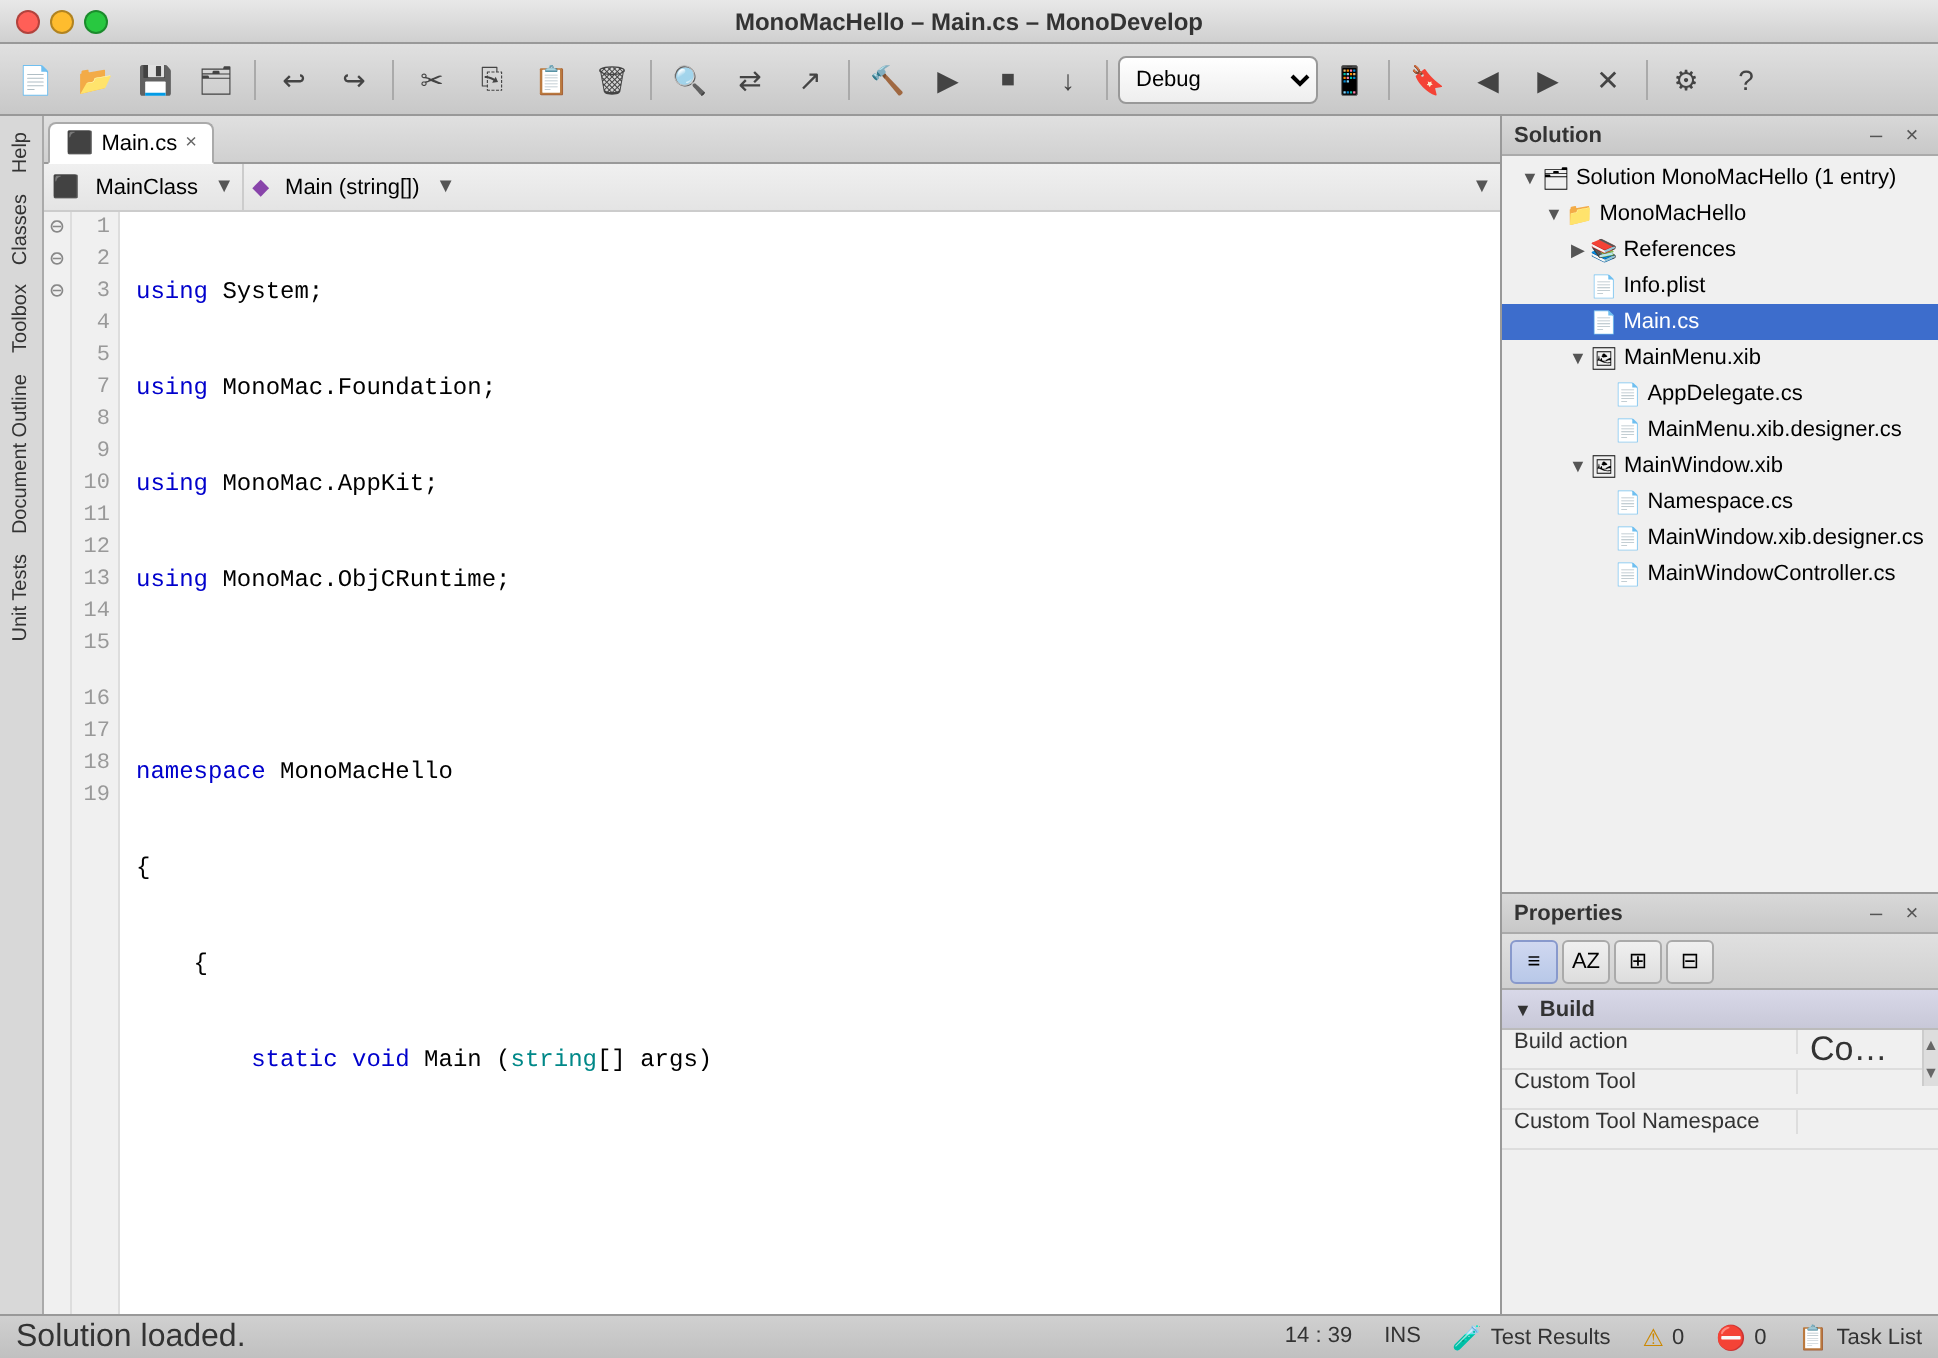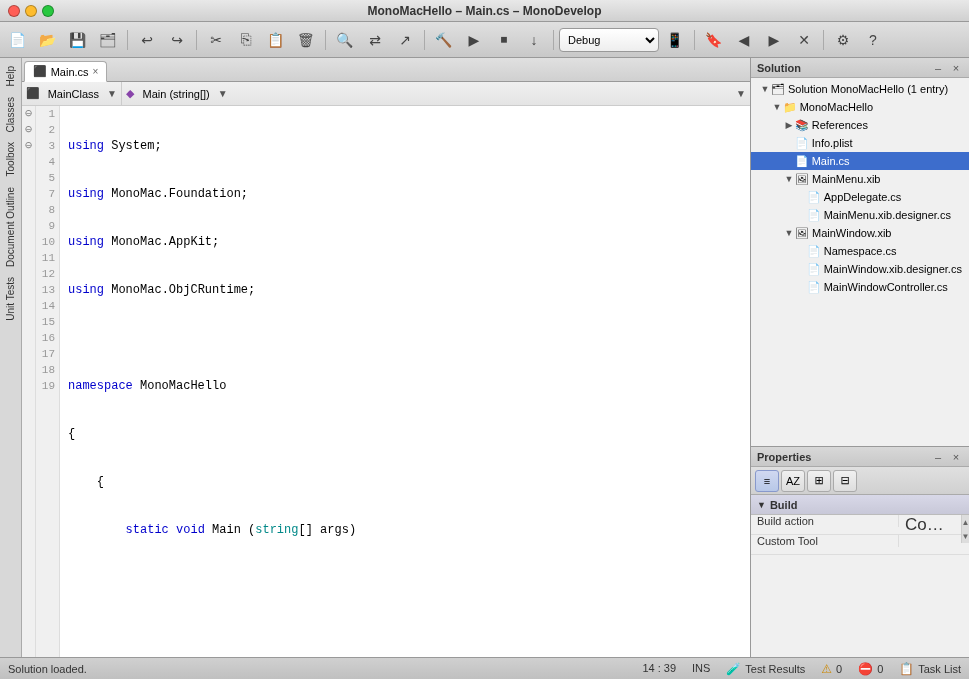--- a/index.html
+++ b/index.html
@@ -393,21 +393,21 @@
     
     .status-bar {
       background: linear-gradient(to bottom, #d0d0d0, #c0c0c0);
       height: 22px;
       display: flex;
       align-items: center;
       border-top: 1px solid #999;
       padding: 0 8px;
       justify-content: space-between;
     }
-    .status-left { font-size: 11px; color: #333; text-align: right; }
+    .status-left { font-size: 16px; color: #333; text-align: right; }
     .status-right {
       display: flex;
       gap: 16px;
       font-size: 11px;
       color: #333;
     }
     .status-icon-group {
       display: flex;
       align-items: center;
       gap: 4px;
@@ -534,21 +534,21 @@
         <div style="line-height:16px;"> </div>
         <div style="line-height:16px;">7</div>
         <div style="line-height:16px;">8</div>
         <div style="line-height:16px;">9</div>
         <div style="line-height:16px;">10</div>
         <div style="line-height:16px;">11</div>
         <div style="line-height:16px;">12</div>
         <div style="line-height:16px;">13</div>
         <div style="line-height:16px;">14</div>
         <div style="line-height:16px;">15</div>
-        <div style="line-height:16px;">16</div>
+        <div style="line-height:16px;margin-top:12px;">16</div>
         <div style="line-height:16px;">17</div>
         <div style="line-height:16px;">18</div>
         <div style="line-height:16px;">19</div>
       </div>
       <div class="code-content">
         <div class="line"><span class="kw">using</span> System;</div>
         <div class="line"><span class="kw">using</span> MonoMac.Foundation;</div>
         <div class="line"><span class="kw">using</span> MonoMac.AppKit;</div>
         <div class="line"><span class="kw">using</span> MonoMac.ObjCRuntime;</div>
         <div class="line"> </div>
@@ -697,20 +697,24 @@
           <div class="props-scroll-handle">
             <div class="props-scroll-btn">▲</div>
             <div class="props-scroll-track"></div>
             <div class="props-scroll-btn">▼</div>
           </div>
         </div>
         <div class="props-row">
           <span class="props-label">Custom Tool</span>
           <span class="props-value"></span>
         </div>
+        <div class="props-row">
+          <span class="props-label">Custom Tool Namespace</span>
+          <span class="props-value"></span>
+        </div>
       </div>
     </div>
 
   </div>
 </div>
 
 <div class="status-bar">
   <span class="status-left">Solution loaded.</span>
   <div class="status-right">
     <span>14 : 39</span>

